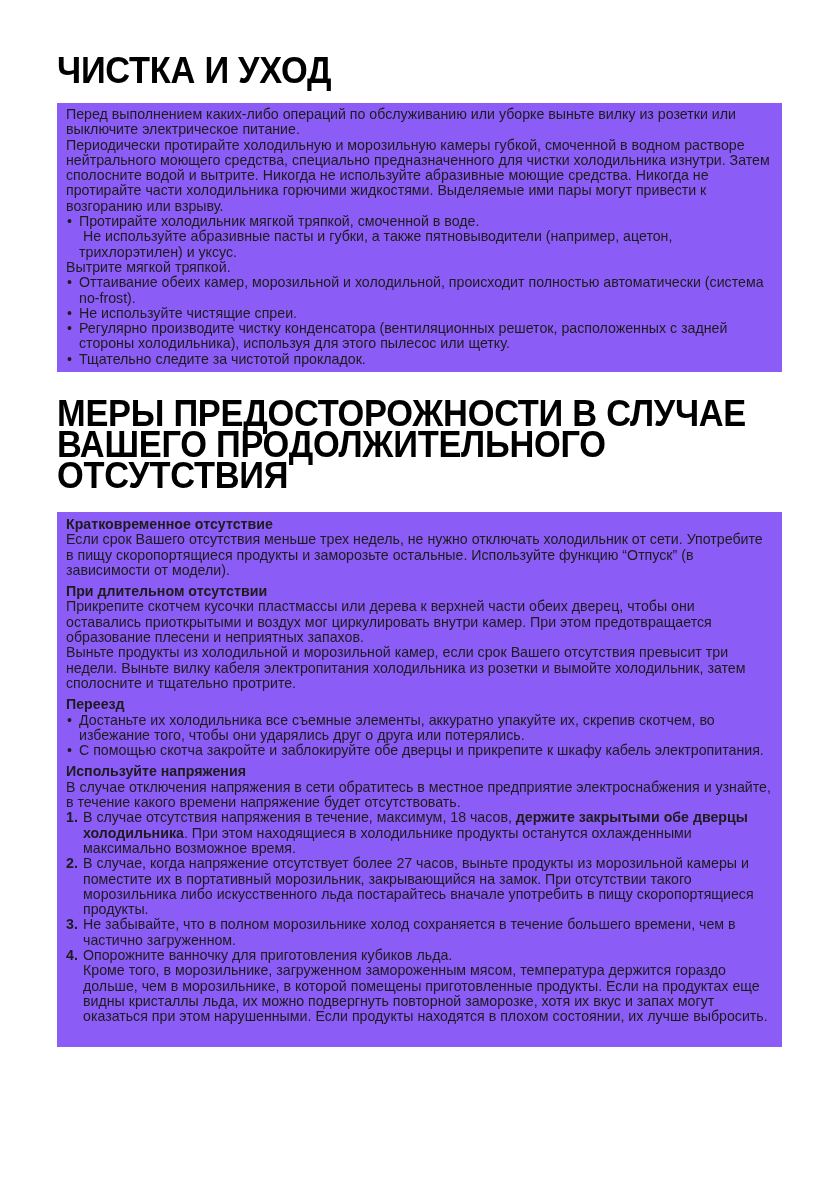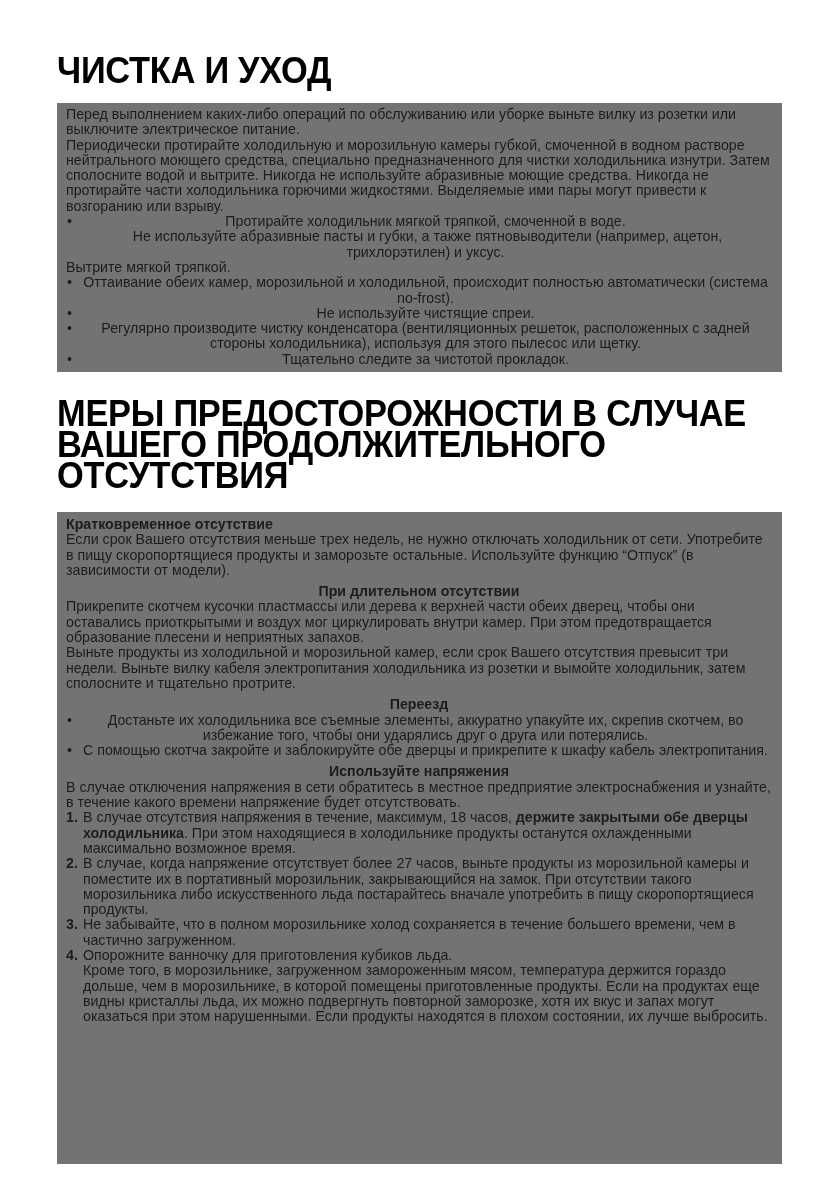--- a/index.html
+++ b/index.html
@@ -6,29 +6,29 @@
   body { width: 840px; height: 1190px; position: relative; overflow: hidden; color: #1a1a1a; }
   .h1 {
     position: absolute; left: 57px;
     font-family: "Liberation Sans", sans-serif; font-weight: bold;
     font-size: 37px; line-height: 31px; color: #000;
     transform: scaleX(0.93); transform-origin: left top;
     letter-spacing: -0.3px; margin: 0;
   }
   .box {
     position: absolute; left: 57px; width: 725px;
-    background: #737373;
+    background: #8b5cf6;
     font-family: "Liberation Sans", sans-serif;
     font-size: 14.2px; line-height: 15.3px; color: #1c1c1c;
     box-sizing: border-box; padding: 4px 10px 0 9px;
   }
   .box p { margin: 0; }
   .box .sub { font-weight: bold; margin-top: 2px; }
-  .box .gap { margin-top: 6px; text-align: center; }
-  ul.bul { list-style: none; margin: 0; padding: 0; text-align: center; }
+  .box .gap { margin-top: 6px; }
+  ul.bul { list-style: none; margin: 0; padding: 0; }
   ul.bul li { position: relative; padding-left: 13px; }
   ul.bul li::before { content: "\2022"; position: absolute; left: 1px; top: 0; }
   ol.num { list-style: none; margin: 0; padding: 0; }
   ol.num li { position: relative; padding-left: 17px; }
   ol.num li .n { position: absolute; left: 0; top: 0; font-weight: bold; }
   .indent2 { padding-left: 4px; margin-top: 43px; }
   b { font-weight: bold; }
 </style>
 </head>
 <body>
@@ -52,21 +52,21 @@
     <li>Тщательно следите за чистотой прокладок.</li>
   </ul>
 </div>
 
 <h1 class="h1" style="top:398px;">
   <span>МЕРЫ ПРЕДОСТОРОЖНОСТИ В СЛУЧАЕ</span><br>
   <span>ВАШЕГО ПРОДОЛЖИТЕЛЬНОГО</span><br>
   <span>ОТСУТСТВИЯ</span>
 </h1>
 
-<div class="box" style="top:512px; height:652px; padding-top:3px;">
+<div class="box" style="top:512px; height:535px; padding-top:3px;">
   <p class="sub">Кратковременное отсутствие</p>
   <p>Если срок Вашего отсутствия меньше трех недель, не нужно отключать холодильник от сети. Употребите в пищу скоропортящиеся продукты и заморозьте остальные. Используйте функцию “Отпуск” (в зависимости от модели).</p>
 
   <p class="sub gap">При длительном отсутствии</p>
   <p>Прикрепите скотчем кусочки пластмассы или дерева к верхней части обеих дверец, чтобы они оставались приоткрытыми и воздух мог циркулировать внутри камер. При этом предотвращается образование плесени и неприятных запахов.</p>
   <p>Выньте продукты из холодильной и морозильной камер, если срок Вашего отсутствия превысит три недели. Выньте вилку кабеля электропитания холодильника из розетки и вымойте холодильник, затем сполосните и тщательно протрите.</p>
 
   <p class="sub gap">Переезд</p>
   <ul class="bul">
     <li>Достаньте их холодильника все съемные элементы, аккуратно упакуйте их, скрепив скотчем, во избежание того, чтобы они ударялись друг о друга или потерялись.</li>

